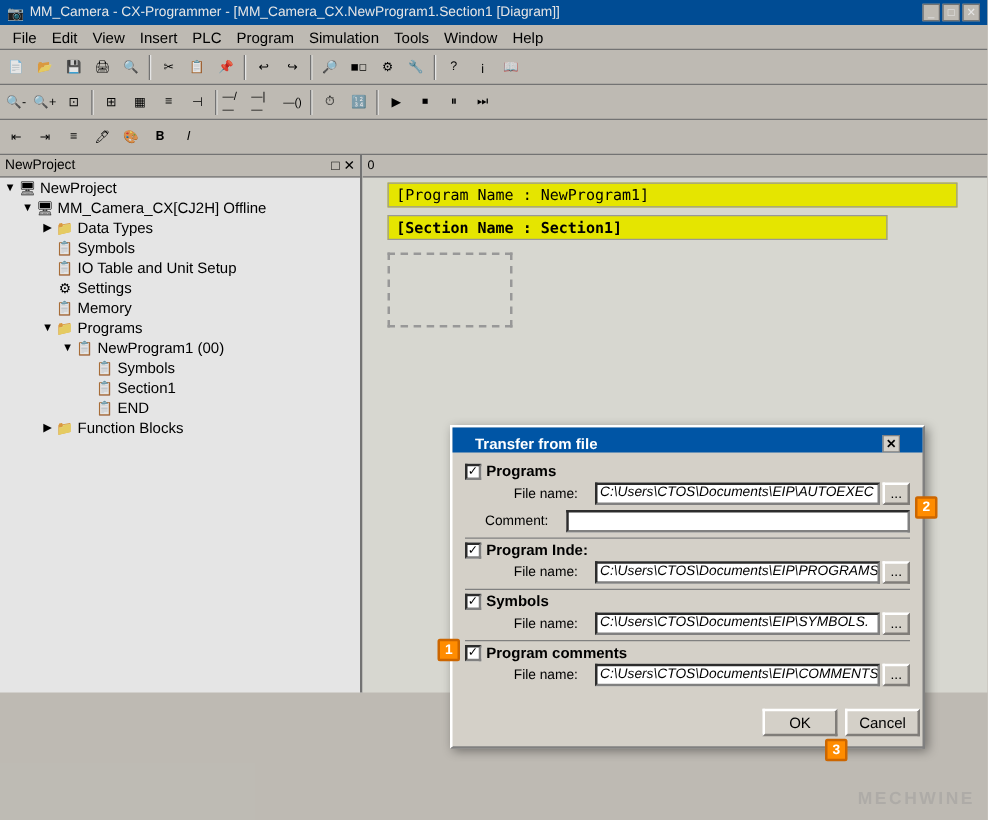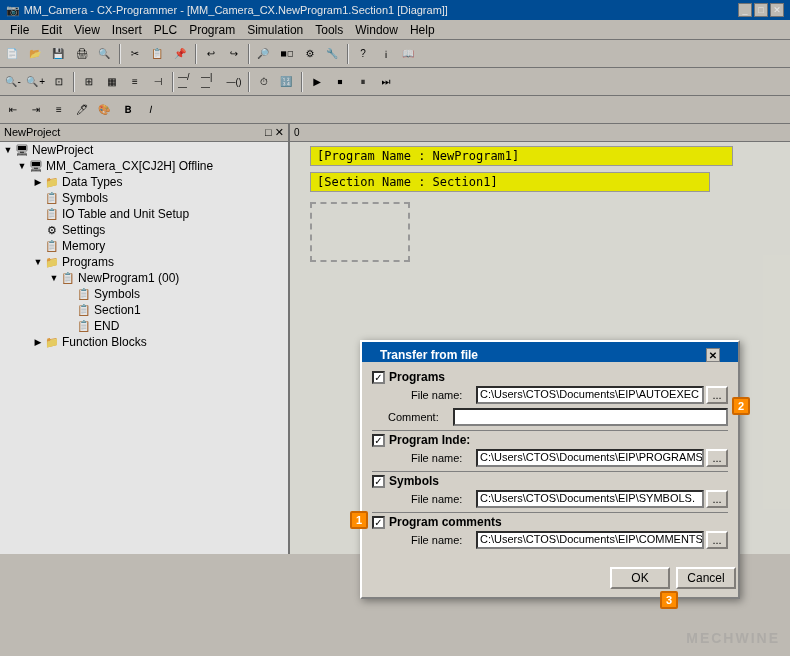--- a/index.html
+++ b/index.html
@@ -129,32 +129,33 @@
     }
     .program-name-label {
       position: absolute;
       top: 8px;
       left: 20px;
       background: #ffff00;
       border: 1px solid #aaa;
       padding: 2px 6px;
       font-size: 12px;
       font-family: monospace;
-      width: 423px;
+      width: 456px;
     }
     .section-name-label {
       position: absolute;
       top: 34px;
       left: 20px;
       background: #ffff00;
       border: 1px solid #aaa;
       padding: 2px 6px;
       font-size: 12px;
       font-family: monospace;
       width: 400px;
+      font-weight: bold;
     }
     .diagram-box {
       position: absolute;
       top: 60px;
       left: 20px;
       width: 100px;
       height: 60px;
       border: 2px dashed #aaa;
       background: transparent;
     }
@@ -252,20 +253,21 @@
     }
     .dialog-file-input {
       flex: 1;
       height: 18px;
       border: 2px inset #808080;
       background: white;
       font-size: 11px;
       padding: 0 2px;
       overflow: hidden;
       white-space: nowrap;
+      font-style: italic;
     }
     .dialog-browse-btn {
       width: 22px; height: 18px;
       background: #d4d0c8;
       border: 2px outset #d4d0c8;
       border-top-color: white;
       border-left-color: white;
       display: flex; align-items: center; justify-content: center;
       font-size: 11px;
       cursor: pointer;

